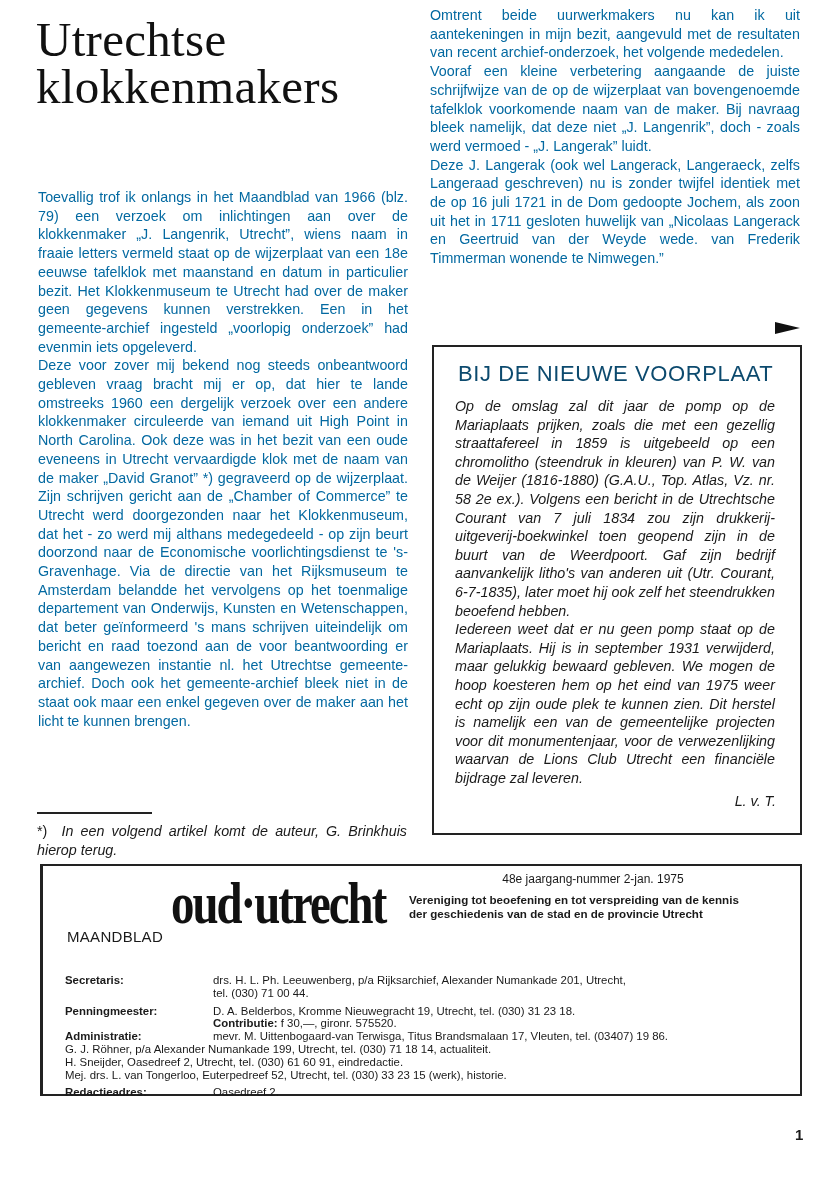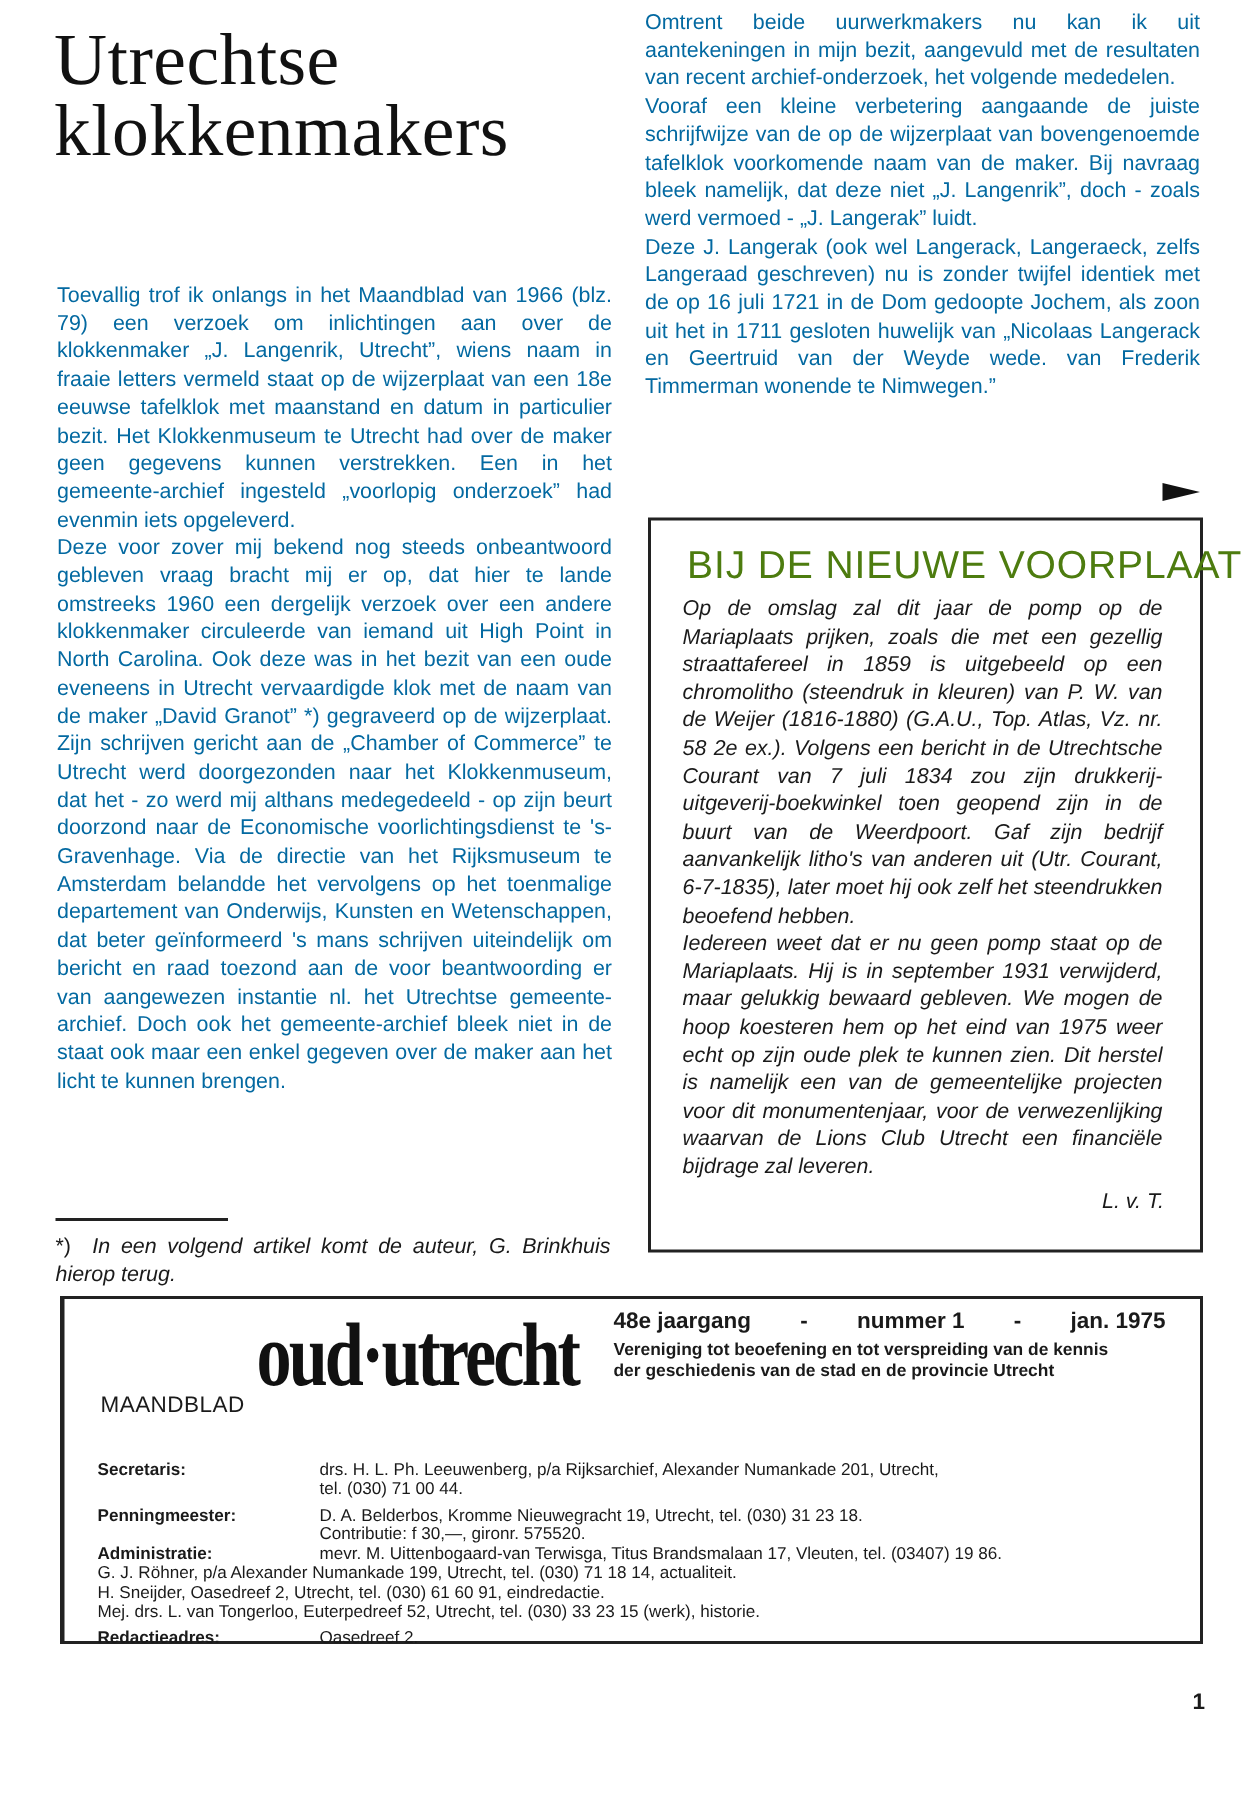--- a/index.html
+++ b/index.html
@@ -9,35 +9,35 @@
     .col { font-size: 14.3px; line-height: 18.7px; text-align: justify; text-align-last: left; color: #0369a1; }
     .col p { margin: 0; }
     .left-col { left: 38px; top: 188px; width: 370px; }
     .right-col { left: 430px; top: 6px; width: 370px; }
     .arrow { position: absolute; right: 0; bottom: 2px; width: 0; height: 0; border-top: 6px solid transparent; border-bottom: 6px solid transparent; border-left: 25px solid #111; }
     .fn-rule { left: 37px; top: 812px; width: 115px; height: 2px; background: #222; }
     .footnote { left: 37px; top: 822px; width: 370px; font-size: 14.3px; line-height: 19px; text-align: justify; text-align-last: left; }
     .footnote .mark { font-style: normal; }
     .footnote .txt { font-style: italic; }
     .box { left: 432px; top: 345px; width: 370px; height: 490px; border: 2px solid #222; box-sizing: border-box; }
-    .box h2 { margin: 0; position: absolute; left: 24px; top: 14px; font-size: 26px; font-weight: normal; letter-spacing: 0.6px; color: #4d7c0f; white-space: nowrap; }
+    .box h2 { margin: 0; position: absolute; left: 24px; top: 14px; font-size: 22px; font-weight: normal; letter-spacing: 0.6px; color: #0c4a6e; white-space: nowrap; }
     .box .body { position: absolute; left: 21px; top: 50px; width: 320px; font-style: italic; font-size: 14.3px; line-height: 18.6px; text-align: justify; text-align-last: left; }
     .box .body p { margin: 0; }
     .box .sig { position: absolute; right: 24px; top: 446px; font-style: italic; font-size: 14.3px; }
     .mast { left: 40px; top: 864px; width: 762px; height: 232px; border: 2px solid #222; box-sizing: border-box; border-left-width: 3px; }
     .mast .label-mb { position: absolute; left: 24px; top: 62px; font-size: 15px; letter-spacing: 0.3px; }
     .mast .logo { position: absolute; left: 128px; top: 2px; font-family: "Liberation Serif", serif; font-weight: bold; font-size: 60px; line-height: 70px; letter-spacing: -2.5px; transform: scaleX(0.78); transform-origin: left top; color: #111; }
-    .mast .issue { position: absolute; left: 366px; top: 6px; width: 368px; font-weight: bold; font-size: 15px; display: flex; justify-content: space-between; }
+    .mast .issue { position: absolute; left: 366px; top: 6px; width: 368px; font-weight: normal; font-size: 12px; display: flex; justify-content: center; }
     .mast .society { position: absolute; left: 366px; top: 27px; width: 380px; font-weight: bold; font-size: 11.6px; line-height: 13.5px; }
     .mast .staff { position: absolute; left: 22px; top: 108px; width: 720px; font-size: 11.4px; line-height: 12.8px; }
     .staff .row { display: flex; }
     .staff .row .k { width: 148px; font-weight: bold; flex-shrink: 0; }
     .staff .row .v { flex: 1; }
     .staff .gap { height: 5px; }
-    .staff .bold { font-weight: normal; }
+    .staff .bold { font-weight: bold; }
     .pageno { left: 795px; top: 1126px; font-size: 15px; font-weight: bold; }
   </style>
 </head>
 <body>
 
 <h1 class="abs title">
   <span>Utrechtse</span><br>
   <span>klokkenmakers</span>
 </h1>
 
@@ -67,21 +67,21 @@
   </div>
   <div class="sig">L. v. T.</div>
 </div>
 
 <div class="abs mast">
   <div class="label-mb">MAANDBLAD</div>
   <div class="logo">oud·utrecht</div>
   <div class="issue">
     <span>48e jaargang</span>
     <span>-</span>
-    <span>nummer 1</span>
+    <span>nummer 2</span>
     <span>-</span>
     <span>jan. 1975</span>
   </div>
   <div class="society">
     <div>Vereniging tot beoefening en tot verspreiding van de kennis</div>
     <div>der geschiedenis van de stad en de provincie Utrecht</div>
   </div>
 
   <div class="staff">
     <div class="row">

